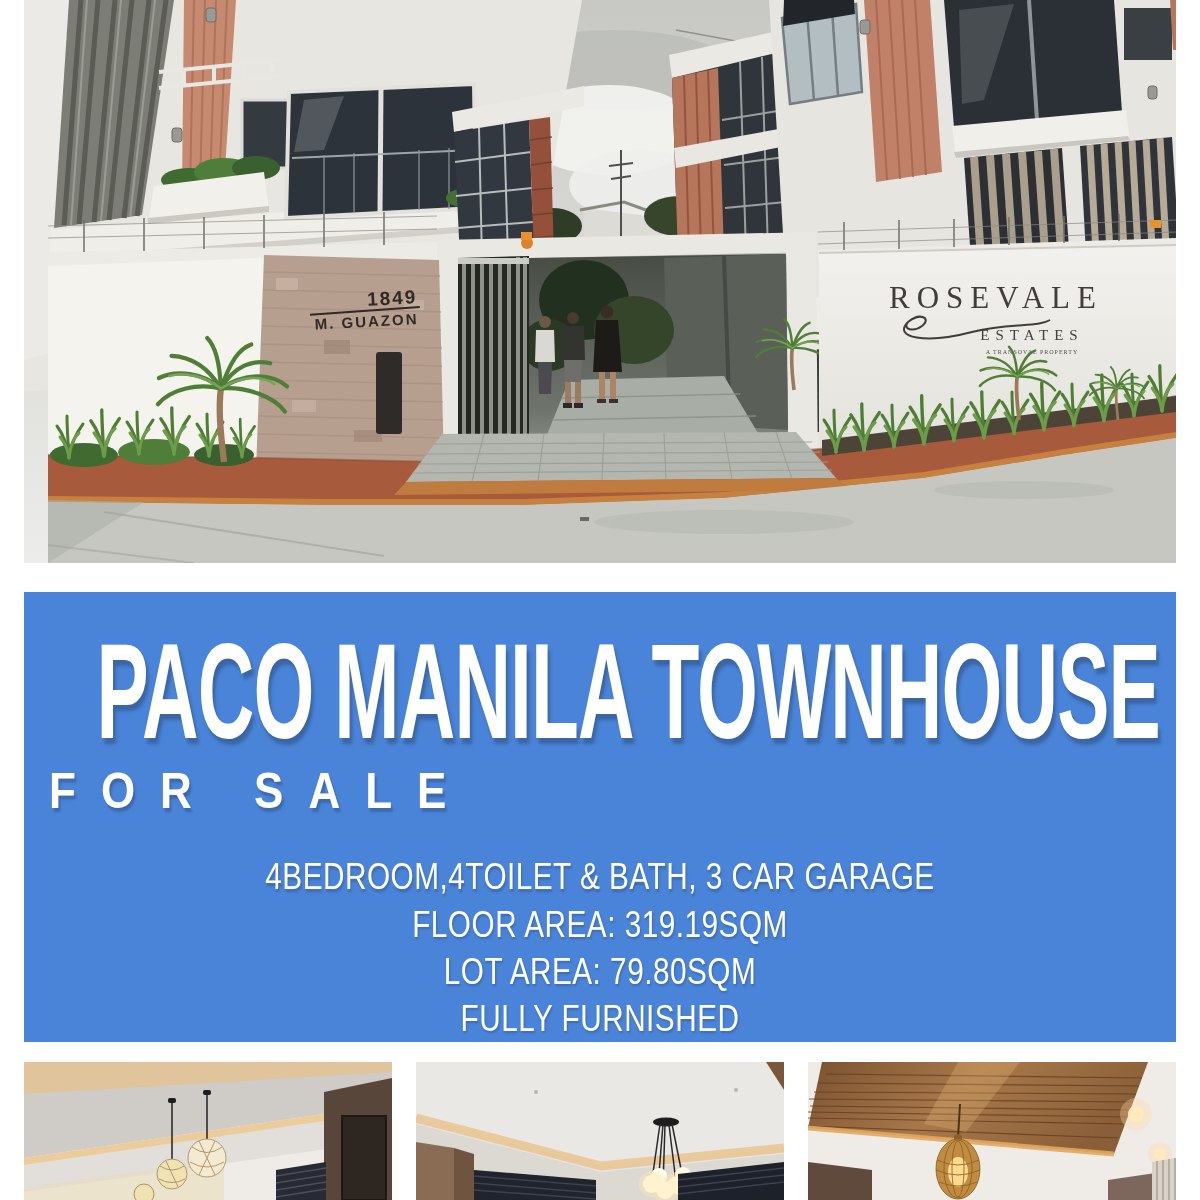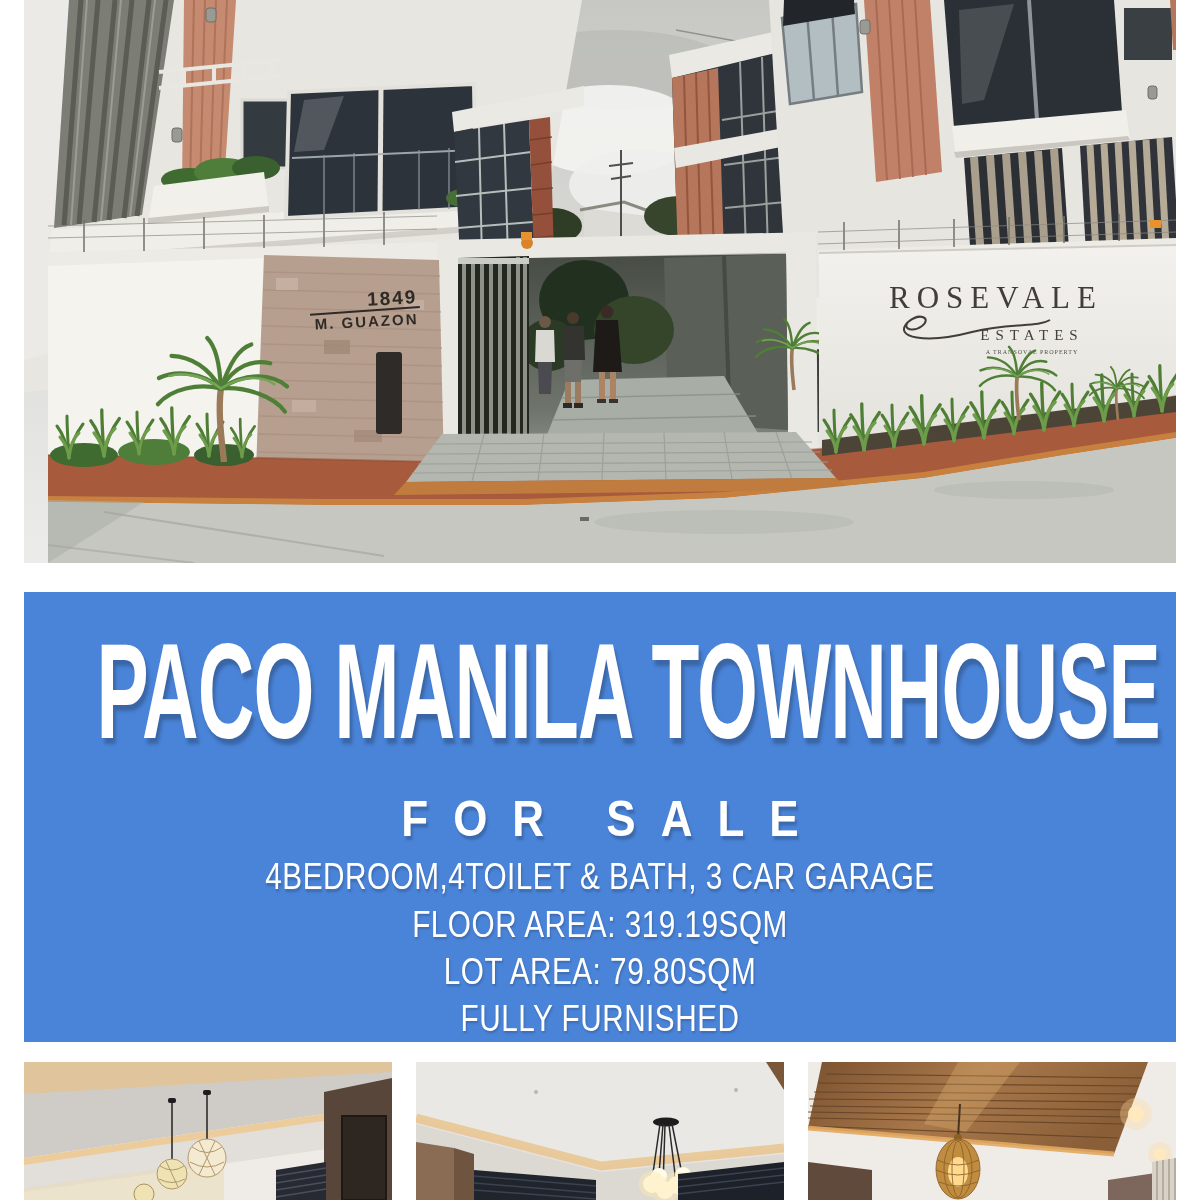--- a/index.html
+++ b/index.html
@@ -5,21 +5,21 @@
   html,body{margin:0;padding:0;background:#ffffff;}
   .poster{position:relative;width:1200px;height:1200px;background:#ffffff;overflow:hidden;
           font-family:"Liberation Sans",sans-serif;}
   .hero{position:absolute;left:24px;top:0;width:1152px;height:563px;overflow:hidden;}
   .hero svg{display:block;}
   .banner{position:absolute;left:24px;top:592px;width:1152px;height:450px;background:#4a84d8;overflow:hidden;}
   .banner-title{position:absolute;top:38px;left:0;right:0;text-align:right;line-height:122px;white-space:nowrap;}
   .banner-title span{display:inline-block;font-size:89px;font-weight:700;letter-spacing:-1px;color:#fff;
           transform:scale(0.88,1.52);transform-origin:50% 50%;
           text-shadow:3px 4px 3px rgba(30,45,75,0.35);}
-  .banner-sub{position:absolute;top:170px;left:0;right:0;text-align:center;line-height:58px;white-space:nowrap;margin-top:28px;}
+  .banner-sub{position:absolute;top:170px;left:0;right:0;line-height:58px;white-space:nowrap;}
   .banner-sub span{display:inline-block;font-size:44px;font-weight:700;color:#fff;letter-spacing:25px;padding-left:25px;
           transform:scale(1,1.14);transform-origin:50% 50%;
           text-shadow:2px 3px 2px rgba(30,45,75,0.3);}
   .banner-details{position:absolute;top:262px;left:0;right:0;text-align:center;color:#fff;
           font-size:31px;font-weight:400;line-height:40px;letter-spacing:0.5px;
           transform:scale(0.96,1.18);transform-origin:top center;
           text-shadow:1px 2px 2px rgba(30,45,75,0.3);white-space:nowrap;}
   .gallery{position:absolute;left:24px;top:1062px;width:1152px;height:138px;display:flex;gap:24px;}
   .thumb{width:368px;height:138px;overflow:hidden;background:#ddd;}
   .thumb svg{display:block;}

